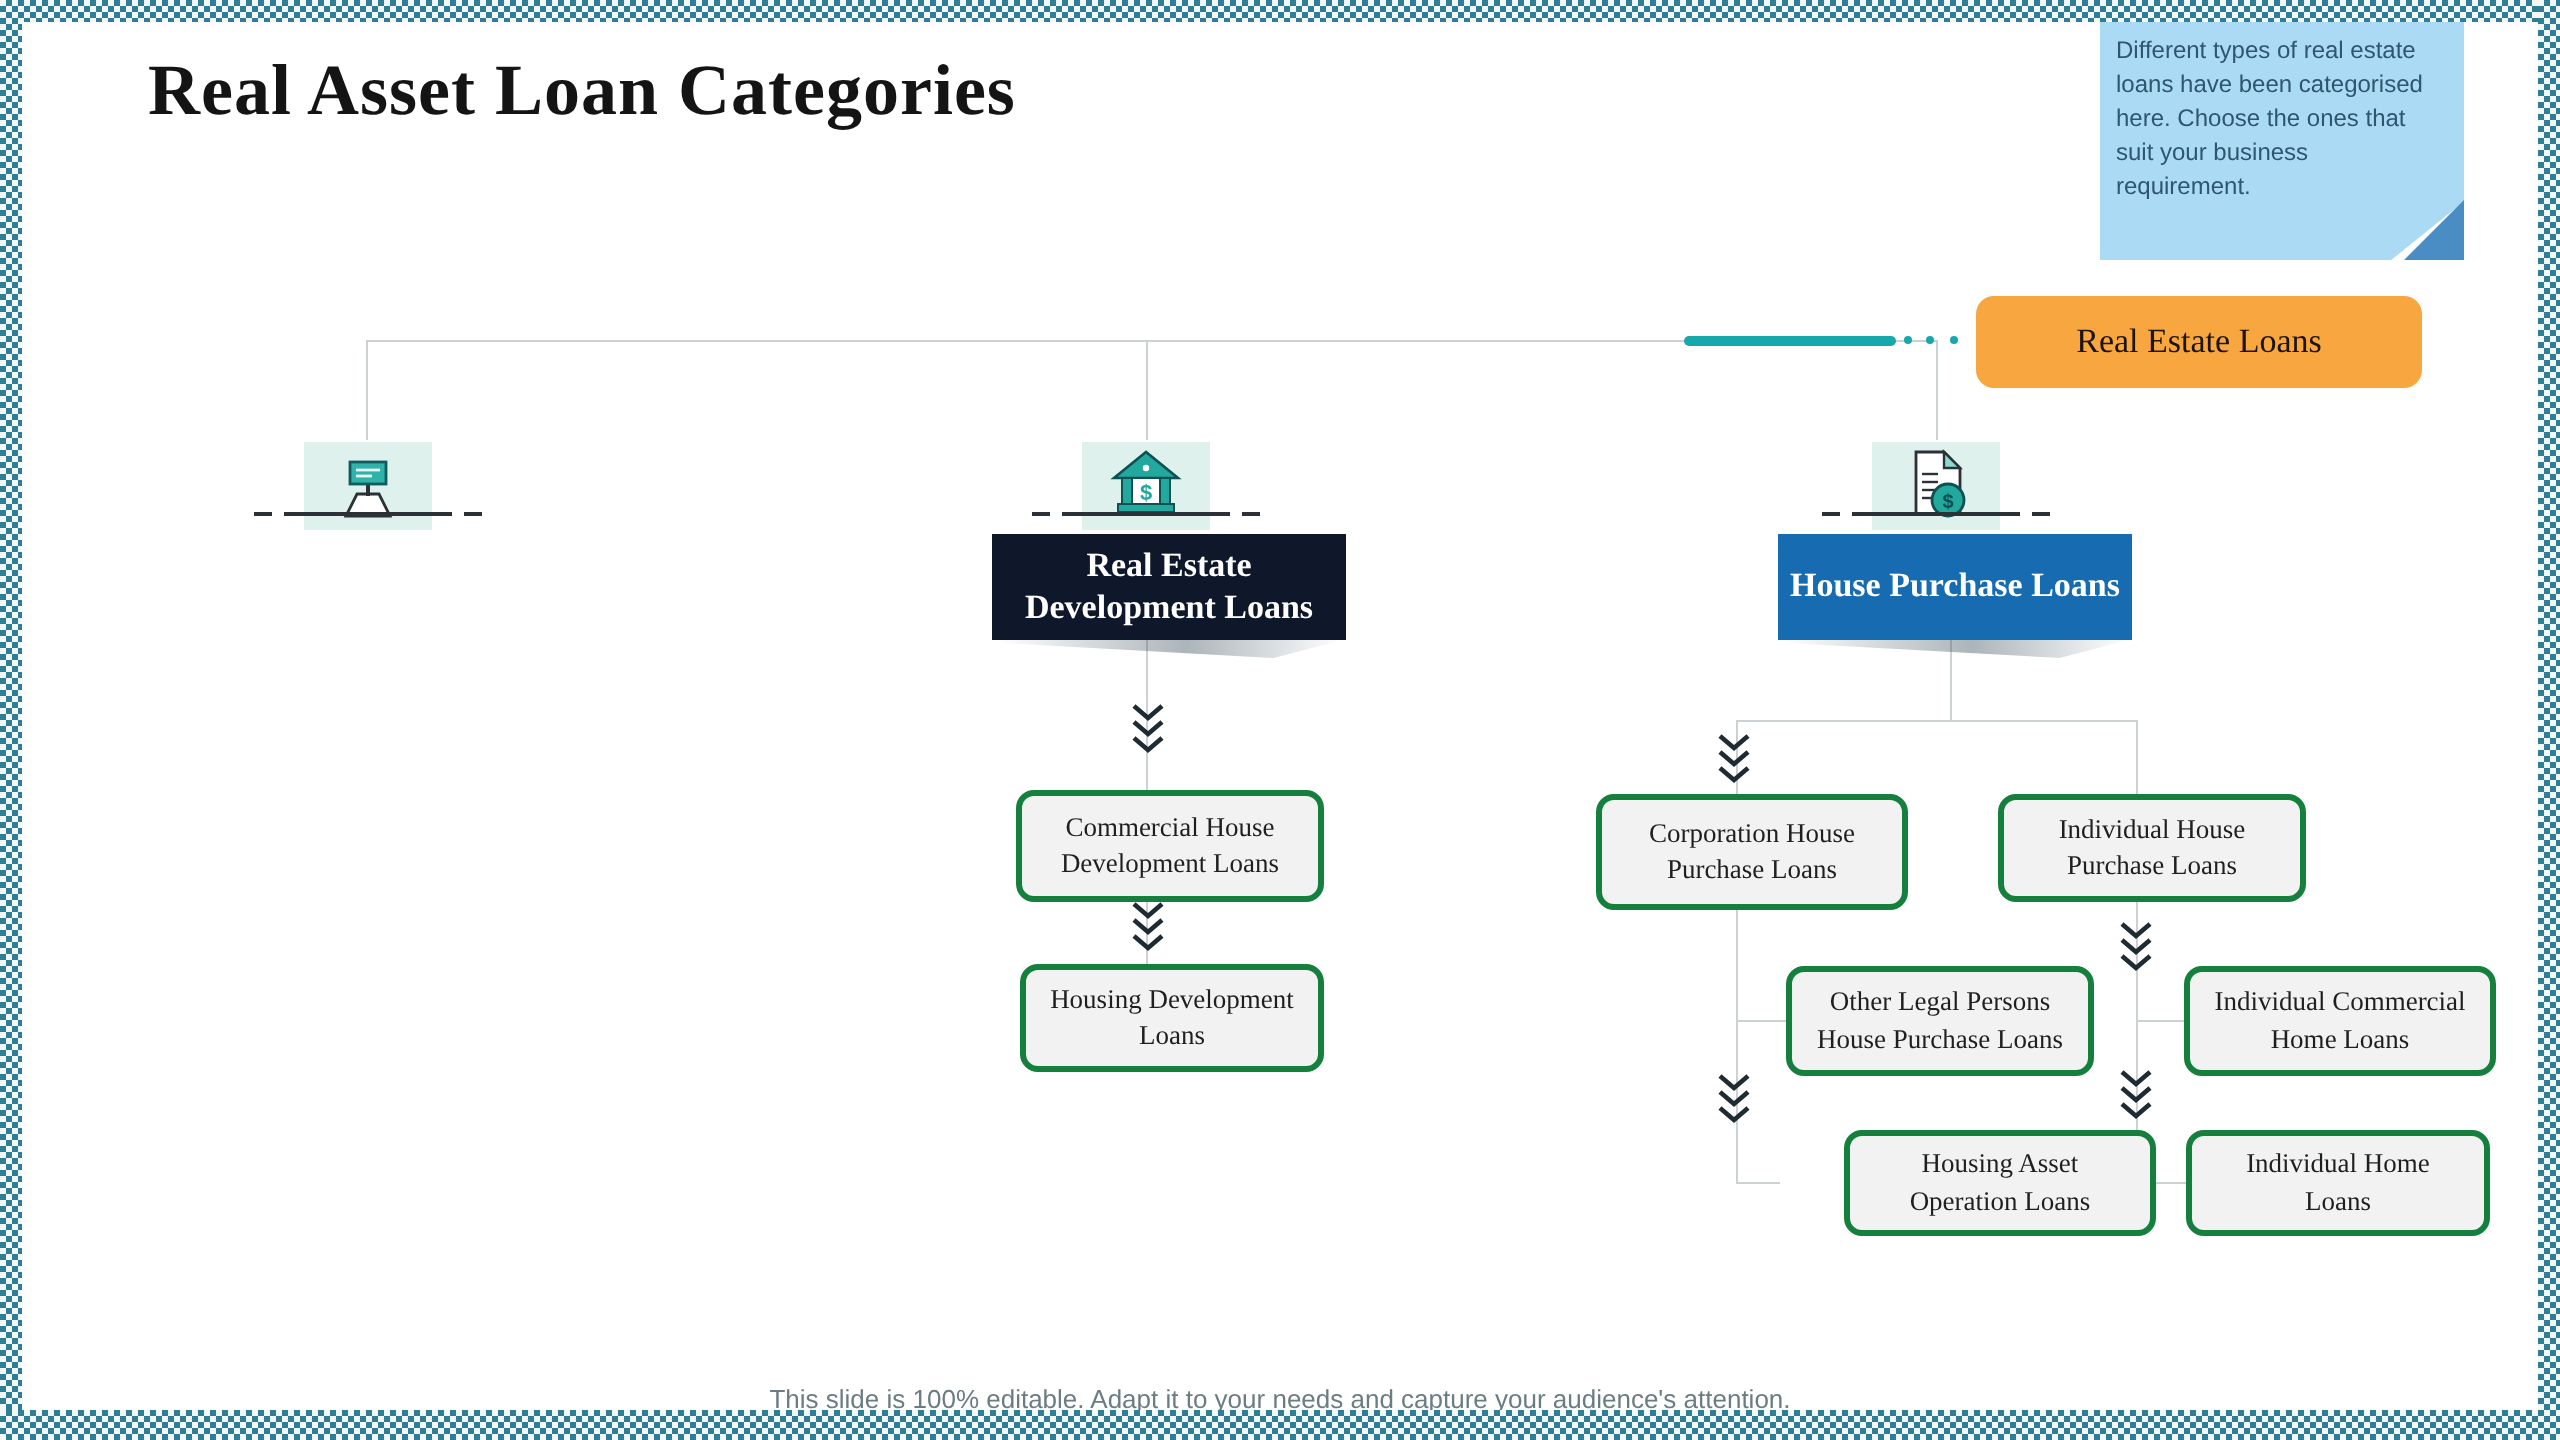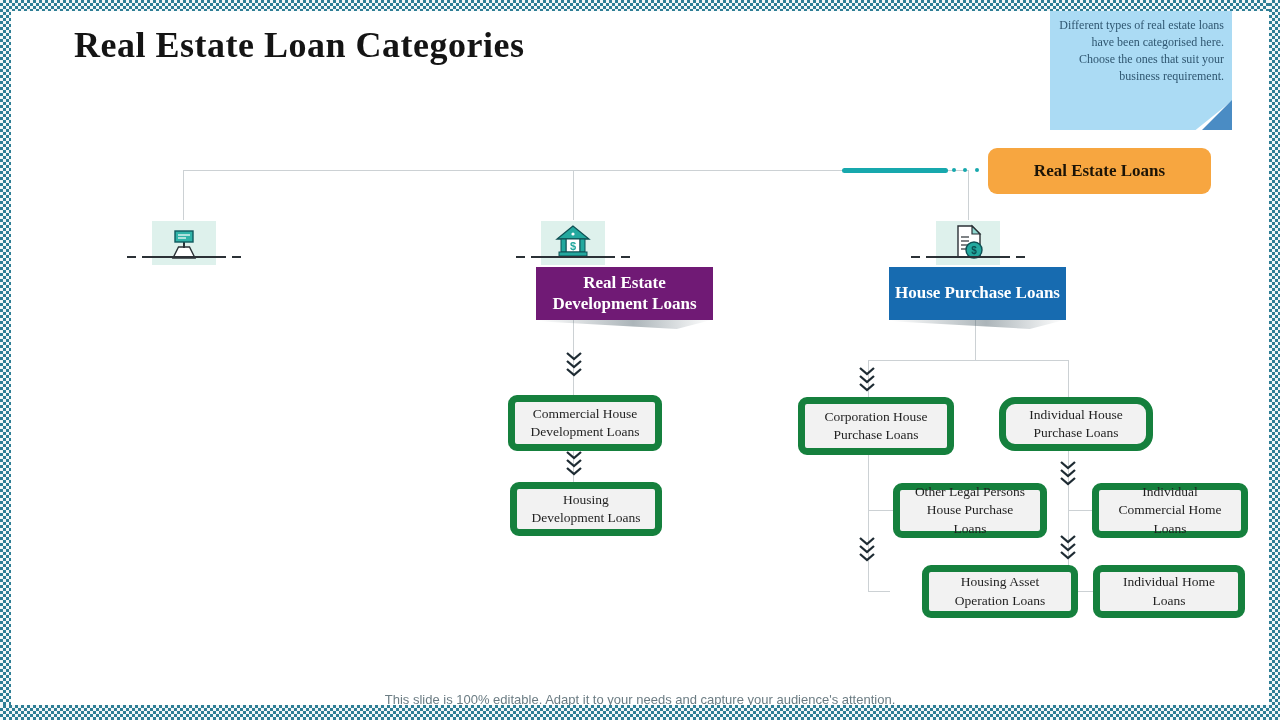--- a/index.html
+++ b/index.html
@@ -21,27 +21,27 @@
   .title{position:absolute;left:74px;top:24px;font-size:36px;font-weight:bold;color:#141414;
          letter-spacing:.5px;}
 
   
   .callout-wrap{position:absolute;left:1050px;top:8px;width:182px;height:122px;}
   .callout-bg{position:absolute;inset:0;background:#abdbf4;
         clip-path:polygon(0 0,100% 0,100% 76%,80% 100%,0 100%);}
   .callout-fold{position:absolute;right:0;bottom:0;width:30px;height:30px;background:#4a8cc4;
         clip-path:polygon(100% 0,100% 100%,0 100%);}
   .callout-text{position:absolute;inset:0;padding:9px 8px 18px 8px;box-sizing:border-box;
-        font-family:Liberation Serif, serif;font-size:12px;line-height:1.42;
-        color:#2f5670;text-align:right;}
+        font-family:Liberation Sans, sans-serif;font-size:12px;line-height:1.42;
+        color:#2f5670;text-align:left;}
 
   
   .root-box{position:absolute;left:988px;top:148px;width:223px;height:46px;border-radius:9px;
         background:#f7a640;display:flex;align-items:center;justify-content:center;
-        font-size:17px;font-weight:bold;color:#1c1407;}
+        font-size:17px;font-weight:normal;color:#1c1407;}
 
   
   .line{position:absolute;background:#ccd1d4;}
   .teal-line{position:absolute;left:842px;top:168px;width:106px;height:5px;border-radius:3px;
         background:#17a8ad;z-index:2;}
   .dot{position:absolute;width:4px;height:4px;border-radius:50%;background:#17a8ad;z-index:2;}
 
   
   .tile{position:absolute;width:64px;height:44px;background:#def1ec;}
   .tile svg{position:absolute;left:50%;bottom:5px;transform:translateX(-50%);}
@@ -49,40 +49,40 @@
   .ground::before,.ground::after{content:"";position:absolute;top:0;width:9px;height:2px;background:#2b3136;}
   .ground::before{left:-15px;} .ground::after{right:-15px;}
 
   
   .box-main{position:absolute;top:267px;width:177px;height:53px;color:#ffffff;
         display:flex;align-items:center;justify-content:center;text-align:center;
         font-size:17px;font-weight:bold;line-height:1.22;z-index:1;}
   .box-main::after{content:"";position:absolute;top:100%;left:2px;width:98%;height:9px;
         background:linear-gradient(to right, rgba(70,90,100,0) 0%, rgba(70,90,100,.45) 55%, rgba(70,90,100,0) 100%);
         clip-path:polygon(0 0,100% 0,80% 100%,0 15%);}
-  .blue{background:#176bb0;} .teal{background:#701a75;margin-left:40px;}
-
-  
-  .sub{position:absolute;background:#f2f2f2;border:7px solid #15803d;border-radius:9px;
+  .blue{background:#176bb0;} .teal{background:#0f172a;}
+
+  
+  .sub{position:absolute;background:#f2f2f2;border:3px solid #15803d;border-radius:9px;
         display:flex;align-items:center;justify-content:center;text-align:center;
         box-sizing:border-box;padding:4px 10px;font-size:13.5px;line-height:1.35;color:#1f1f1f;z-index:1;}
 
   
   .chev{position:absolute;width:18px;height:28px;z-index:2;}
 
   
   .footer{position:absolute;left:0;top:692px;width:1280px;text-align:center;z-index:1;
         font-family:"Liberation Sans", sans-serif;font-size:13px;color:#6b7c83;}
 </style>
 </head>
 <body>
 
 <div id="slide">
 
-  <div class="title">Real Estate Loan Categories</div>
+  <div class="title">Real Asset Loan Categories</div>
 
   <div class="callout-wrap">
     <div class="callout-bg"></div>
     <div class="callout-fold"></div>
     <div class="callout-text">Different  types of real estate loans have been categorised here. Choose the ones that suit your business requirement.</div>
   </div>
 
   <div class="line" style="left:183px;top:170px;width:785px;height:1px;"></div>
   <div class="line" style="left:183px;top:170px;width:1px;height:50px;"></div>
   <div class="line" style="left:573px;top:170px;width:1px;height:50px;"></div>
@@ -186,21 +186,21 @@
     <g fill="none" stroke="#1e2b33" stroke-width="2.3">
         <path d="M2 2 L9 8 L16 2"></path>
         <path d="M2 10 L9 16 L16 10"></path>
         <path d="M2 18 L9 24 L16 18"></path>
       </g>
   </svg>
 
   <div class="sub" style="left:508px;top:395px;width:154px;height:56px;">Commercial  House Development Loans</div>
   <div class="sub" style="left:510px;top:482px;width:152px;height:54px;">Housing Development Loans</div>
   <div class="sub" style="left:798px;top:397px;width:156px;height:58px;">Corporation House Purchase Loans</div>
-  <div class="sub" style="left:999px;top:397px;width:154px;height:54px;border-radius:16px;">Individual House Purchase Loans</div>
+  <div class="sub" style="left:999px;top:397px;width:154px;height:54px;">Individual House Purchase Loans</div>
   <div class="sub" style="left:893px;top:483px;width:154px;height:55px;">Other Legal Persons House Purchase Loans</div>
   <div class="sub" style="left:1092px;top:483px;width:156px;height:55px;">Individual Commercial   Home Loans</div>
   <div class="sub" style="left:890px;top:565px;width:156px;height:53px;margin-left:32px;">Housing Asset Operation Loans</div>
   <div class="sub" style="left:1093px;top:565px;width:152px;height:53px;">Individual Home Loans</div>
 
   <div class="footer">This slide is 100% editable. Adapt it to your needs and capture your audience's attention.</div>
 
   <div class="checker top"></div>
   <div class="checker left"></div>
   <div class="checker right"></div>

